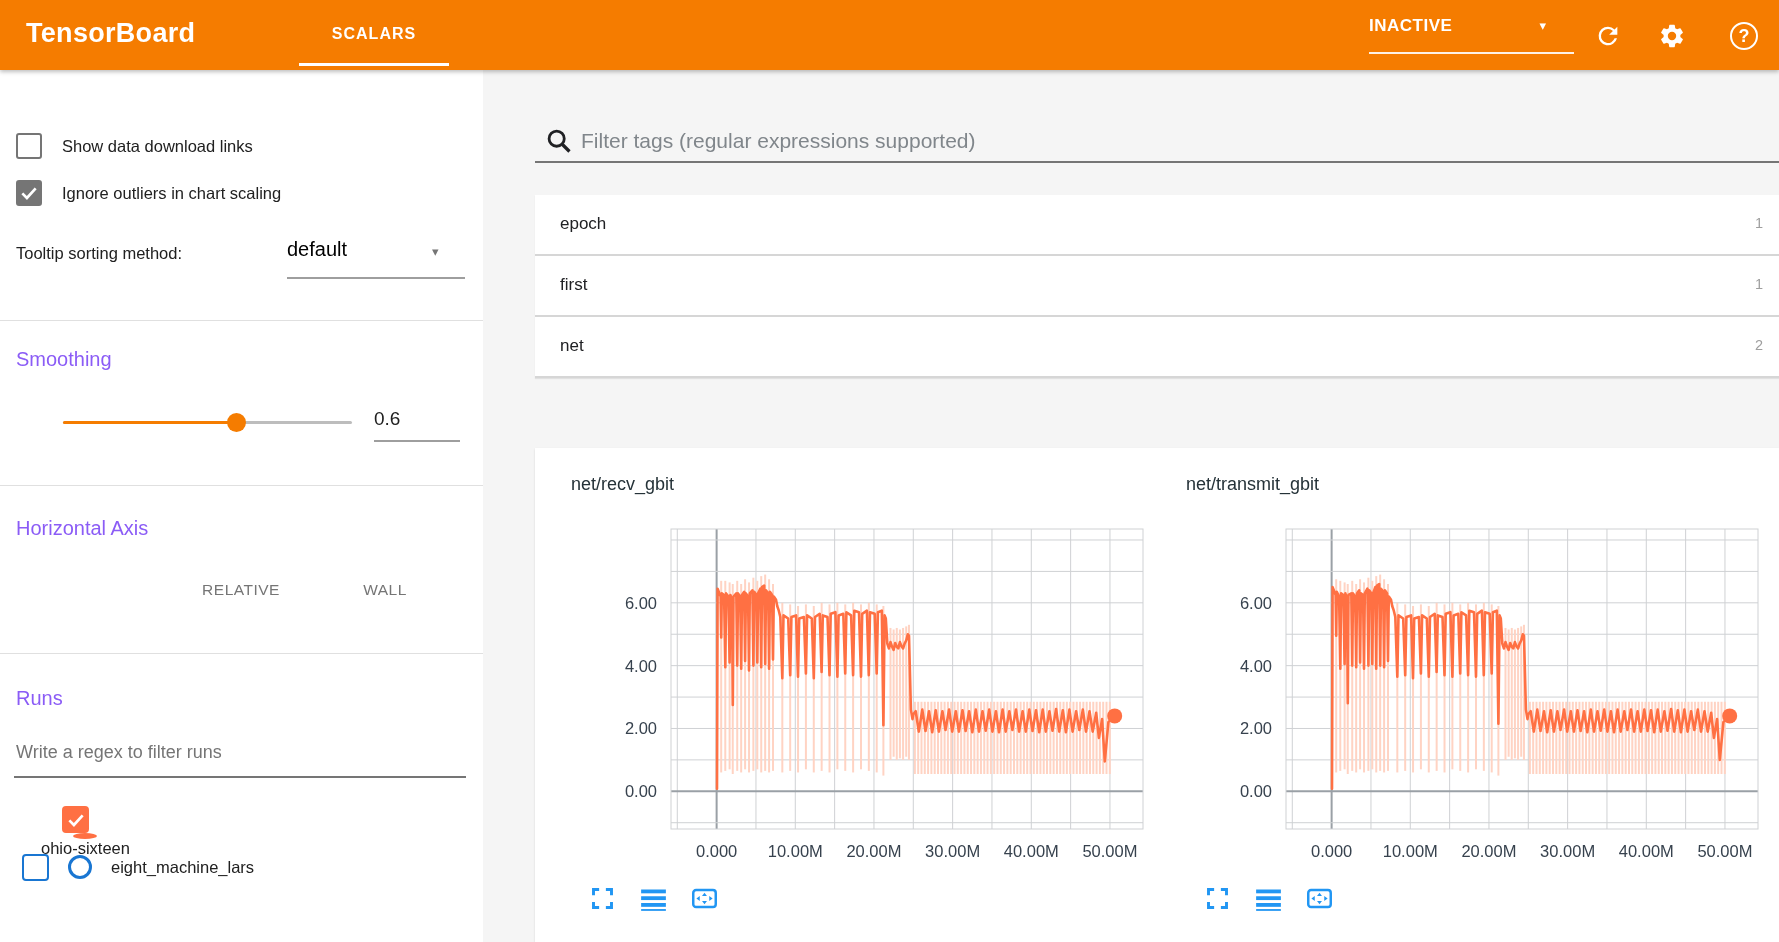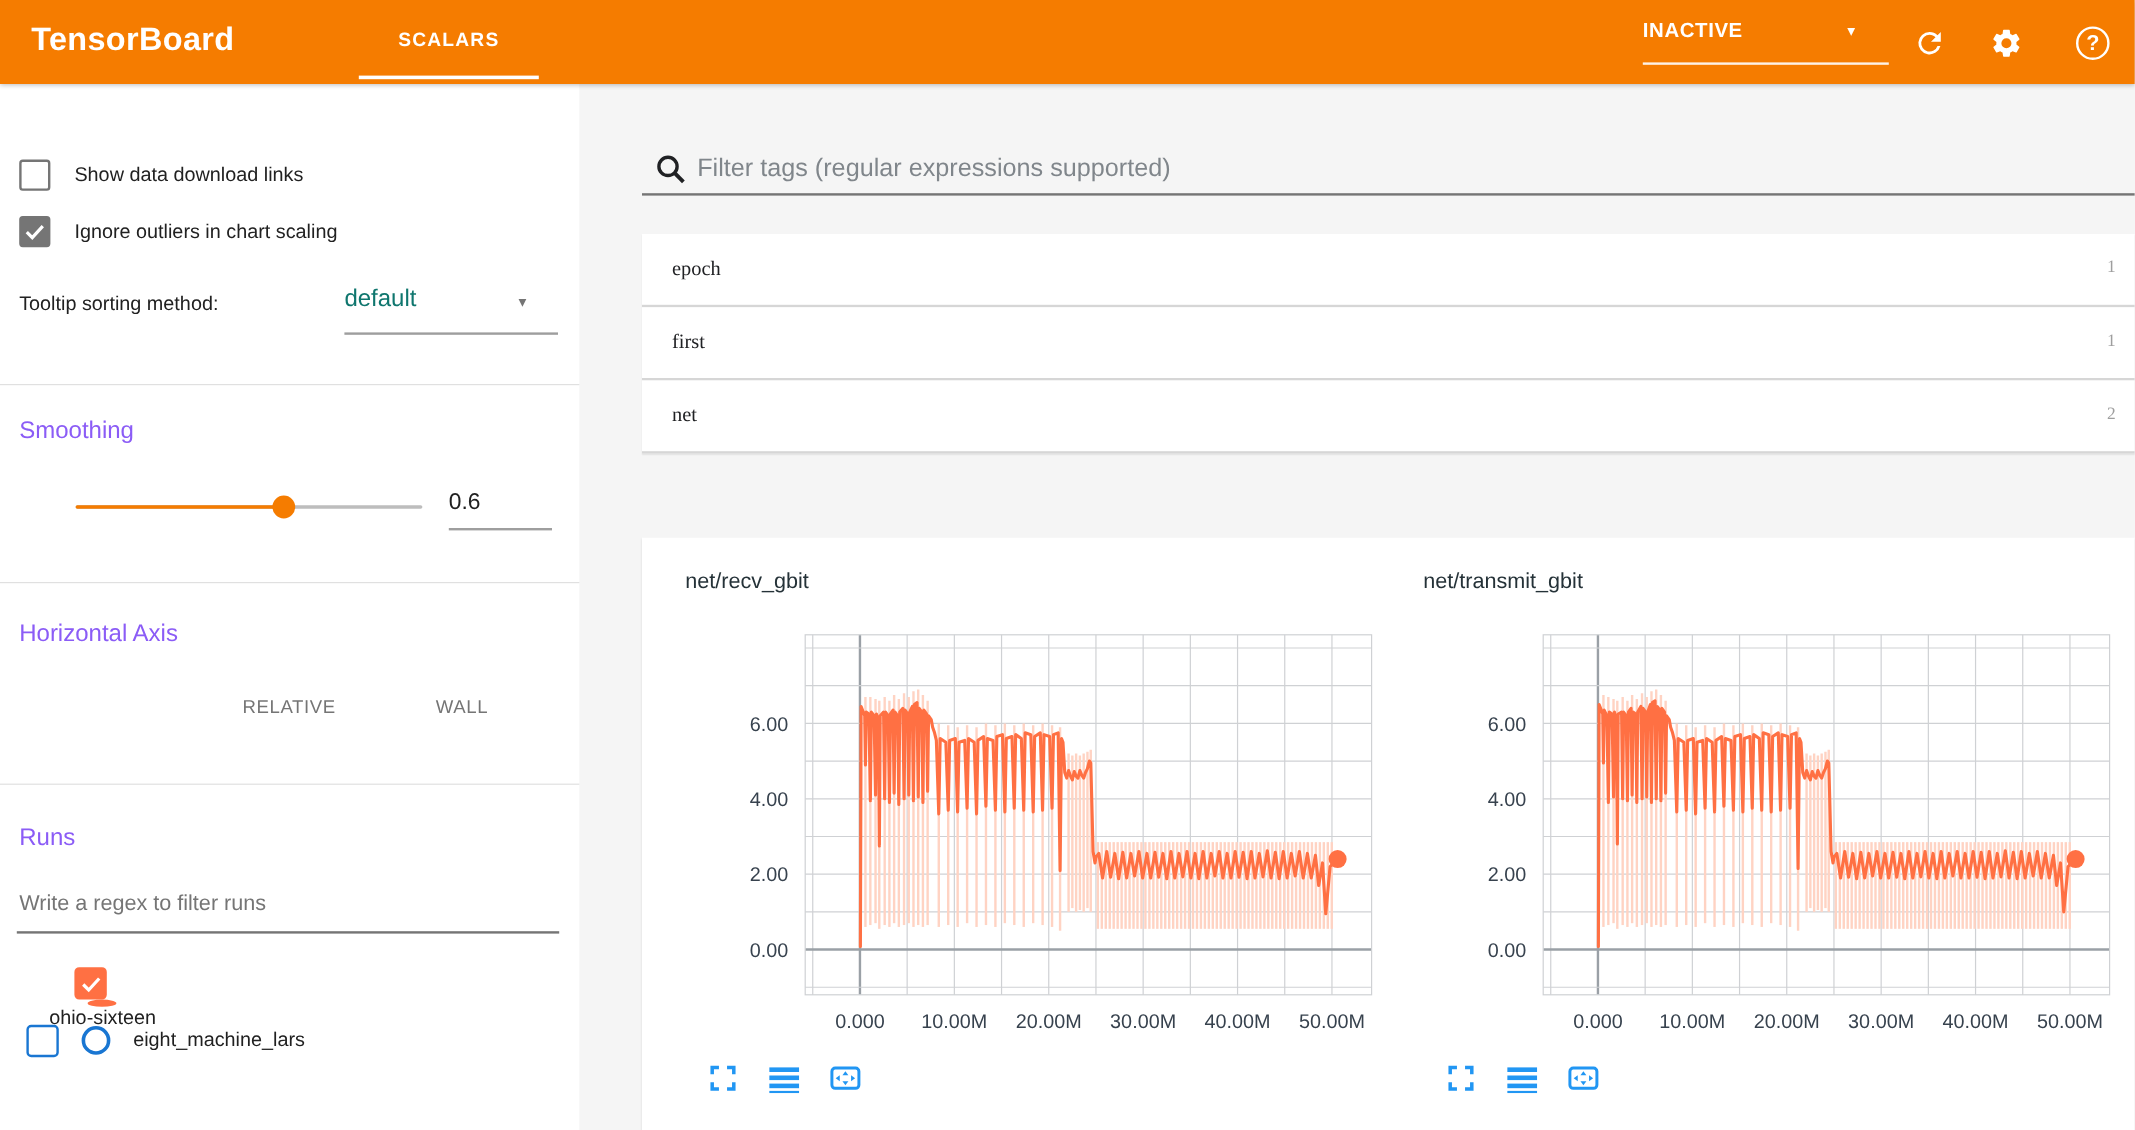--- a/index.html
+++ b/index.html
@@ -29,21 +29,21 @@
   .sb-divider { position:absolute; left:0; width:483px; height:1px; background:#e0e0e0; }
   .opt-row { position:absolute; left:16px; height:30px; display:flex; align-items:center; cursor:pointer; }
   .cb { width:26px; height:26px; border:2px solid #757575; border-radius:3px; flex:0 0 auto;
     display:flex; align-items:center; justify-content:center; background:#fff; }
   .cb svg { width:20px; height:20px; display:none; }
   .opt-row.checked .cb { background:#757575; border-color:#757575; }
   .opt-row.checked .cb svg { display:block; }
   .opt-label { margin-left:20px; font-size:16.5px; color:#212121; }
   .sb-text { color:#212121; font-size:16.5px; }
   .sb-heading { position:absolute; left:16px; font-size:20px; color:#8b5cf6; }
-  .dd-value { position:absolute; left:287px; top:168px; font-size:20px; color:#0f766e; cursor:pointer; }
+  .dd-value { position:absolute; left:287px; top:168px; font-size:20px; color:#000000; cursor:pointer; }
   .dd-caret { position:absolute; left:432px; top:174px; color:#757575; font-size:13px; cursor:pointer; }
   .dd-underline { position:absolute; left:287px; top:207px; width:178px; height:2px; background:#9e9e9e; }
   .slider-track { position:absolute; left:63px; top:351px; width:289px; height:3px; background:#bdbdbd; border-radius:2px; cursor:pointer; }
   .slider-fill { position:absolute; left:63px; top:351px; height:3px; background:var(--header-orange,#f57c00); border-radius:2px; }
   .slider-thumb { position:absolute; top:343px; width:19px; height:19px; border-radius:50%;
     background:var(--header-orange,#f57c00); cursor:grab; }
   .smooth-value { position:absolute; left:374px; top:338px; width:86px; font-size:19px; color:#212121; cursor:text; }
   .smooth-underline { position:absolute; left:374px; top:370px; width:86px; height:2px; background:#9e9e9e; }
   .axis-btn { position:absolute; top:492px; height:56px; border:none; background:none; border-radius:3px;
     font-family:"Liberation Sans",sans-serif; font-size:15.5px; letter-spacing:.5px; color:#757575; cursor:pointer; }
@@ -61,21 +61,21 @@
 
   
   .main { position:absolute; left:483px; top:70px; width:1296px; height:872px; background:#f5f5f5; }
   .filter-icon { position:absolute; left:62px; top:57px; width:28px; height:28px; }
   .filter-input { position:absolute; left:98px; top:54px; width:1140px; height:34px; border:none; outline:none;
     background:transparent; font-family:"Liberation Sans",sans-serif; font-size:21px; color:#3c4043; }
   .filter-input::placeholder { color:#80868b; }
   .filter-underline { position:absolute; left:52px; top:91px; width:1244px; height:2px; background:#757575; }
   .tag-list { position:absolute; left:52px; top:125px; width:1244px; }
   .tag-row { height:61px; background:#fff; border-bottom:2px solid #d6d6d6; position:relative;
-    box-shadow:0 1px 1px rgba(0,0,0,.08); cursor:pointer;font-family:Liberation Serif, serif; }
+    box-shadow:0 1px 1px rgba(0,0,0,.08); cursor:pointer; }
   .tag-name { position:absolute; left:25px; top:19px; font-size:17px; color:#202124; }
   .tag-count { position:absolute; right:16px; top:20px; font-size:14.5px; color:#9e9e9e; }
   .chart-panel { position:absolute; left:52px; top:378px; width:1244px; height:494px; background:#fff;
     box-shadow:0 1px 2px rgba(0,0,0,.12); }
   .chart-block { position:absolute; top:0; height:494px; }
   #chart-block-0 { left:0; width:615px; }
   #chart-block-1 { left:615px; width:629px; }
   .chart-title { margin:26px 0 0 36px; font-size:18px; color:#253238; }
   .chart-svg { display:block; margin-top:24px; }
   .chart-toolbar { margin:16px 0 0 54px; display:flex; gap:24px; }

